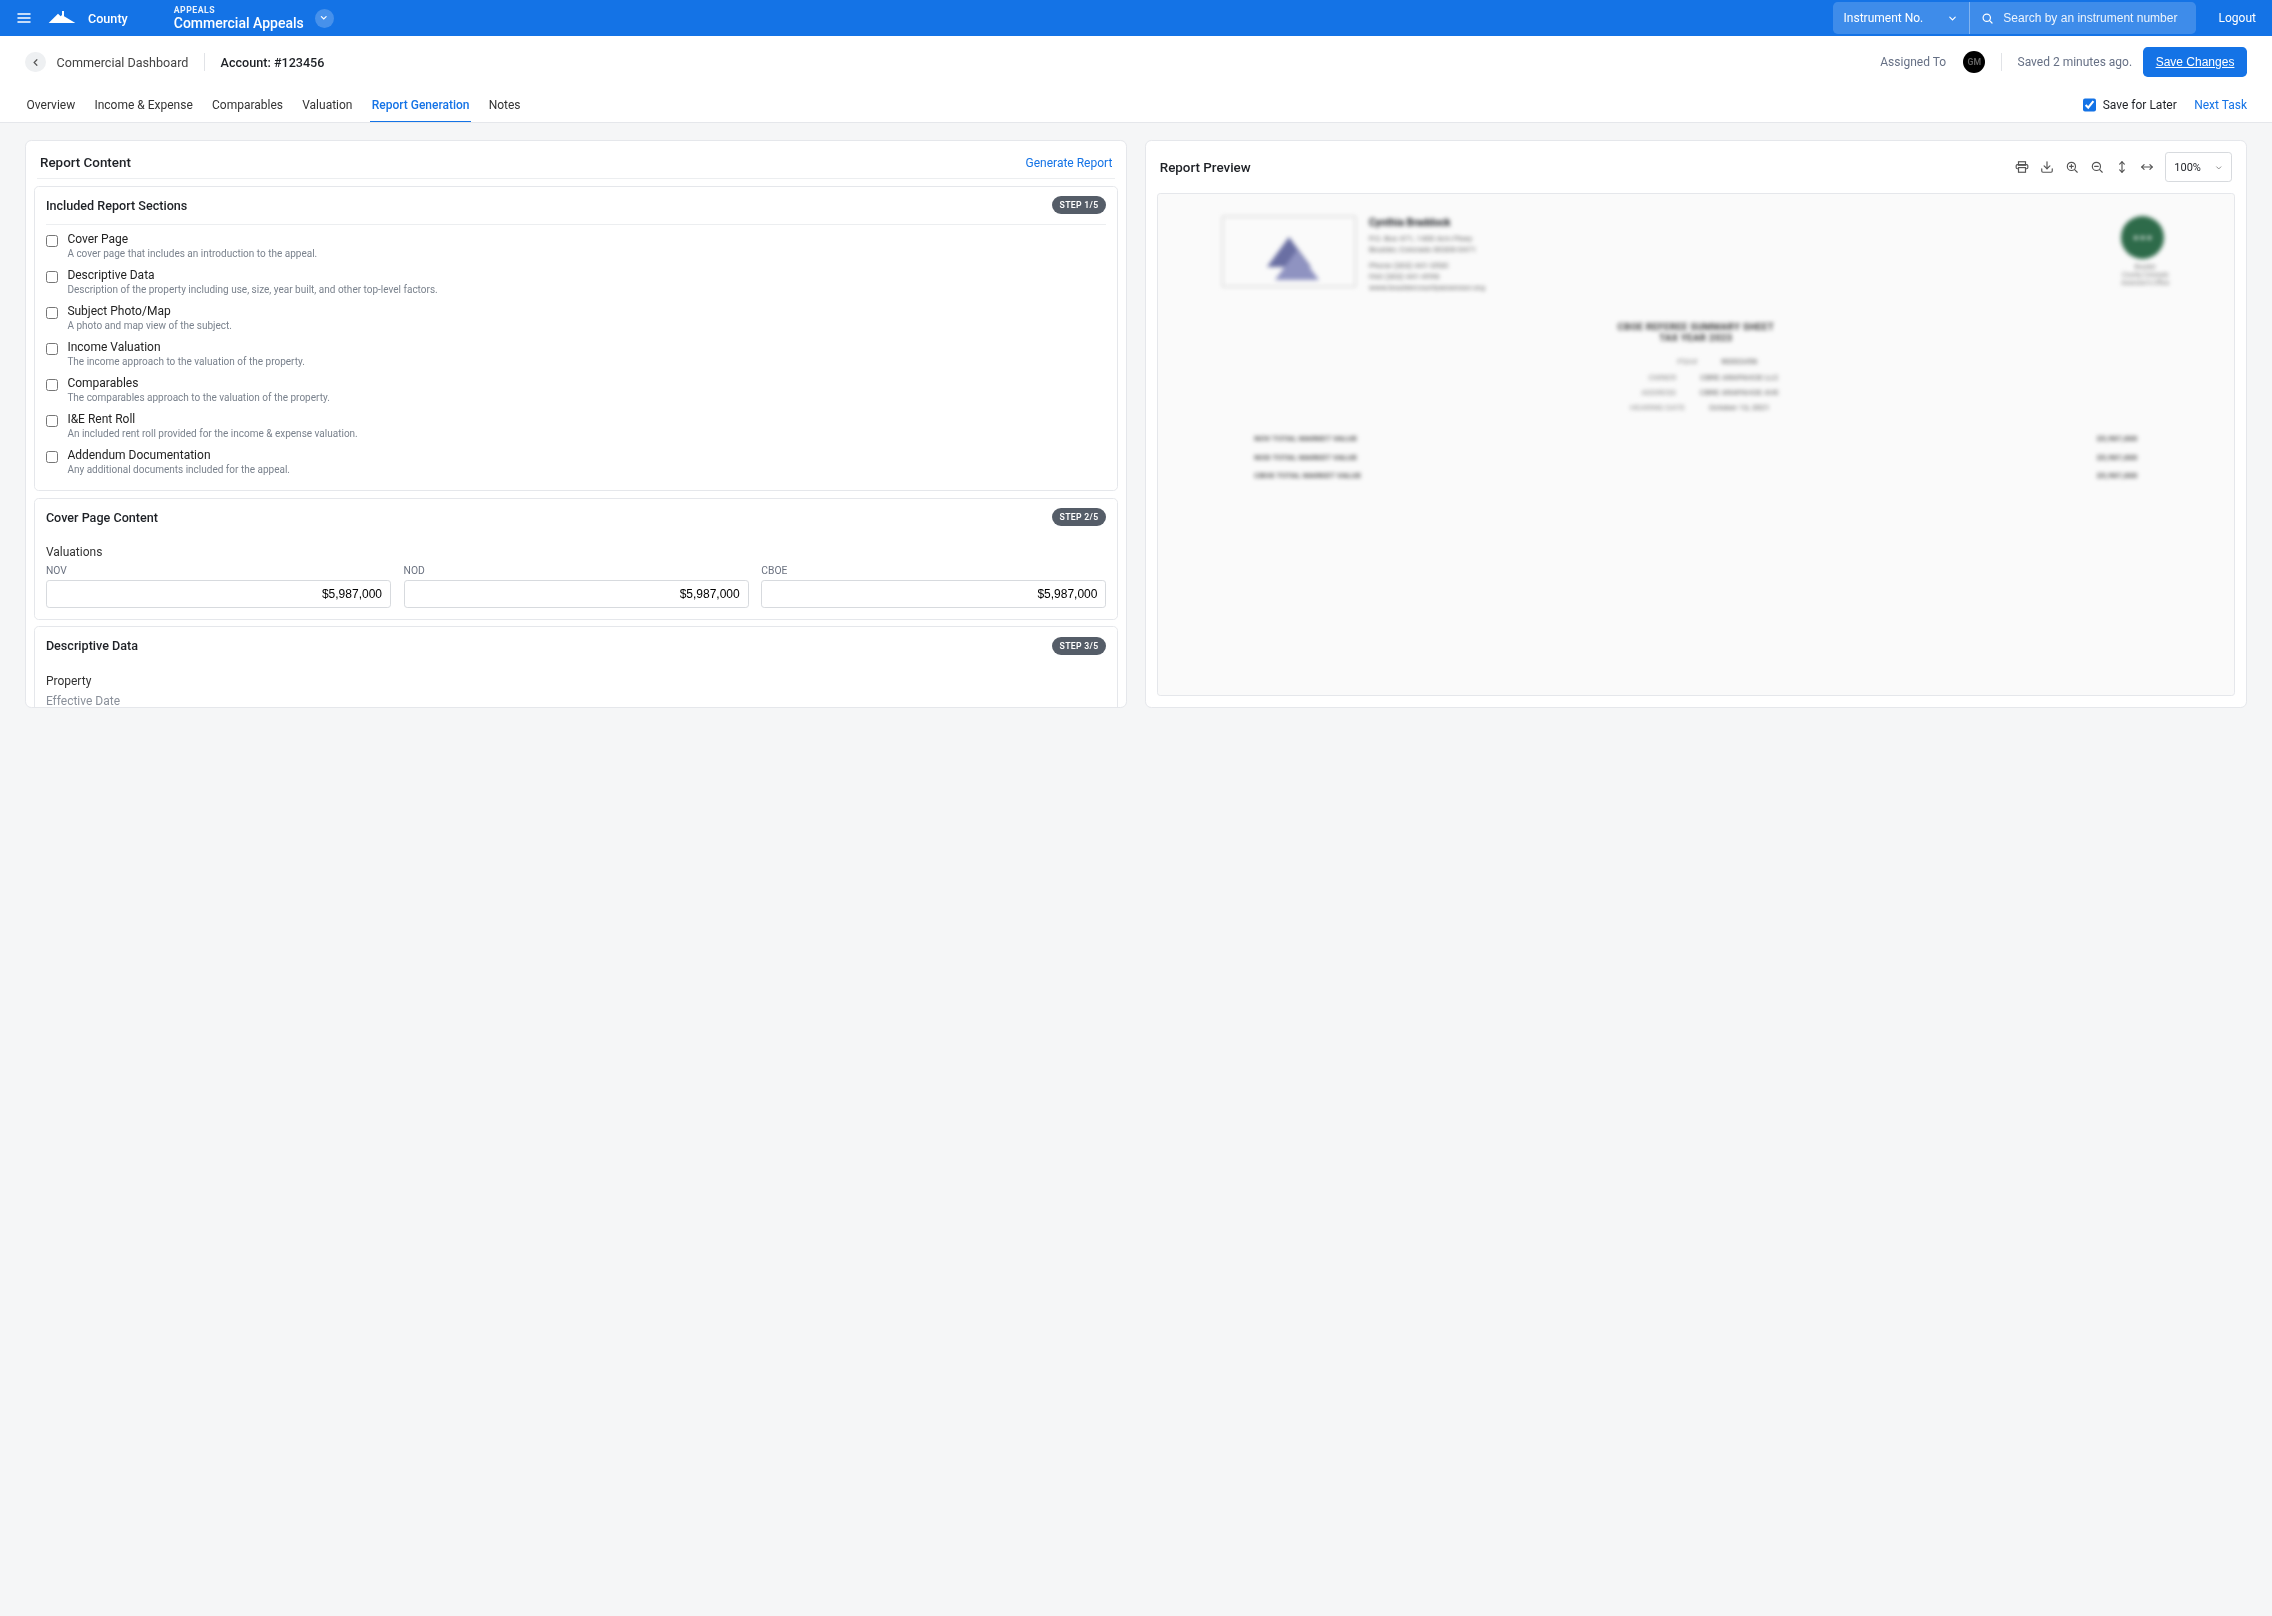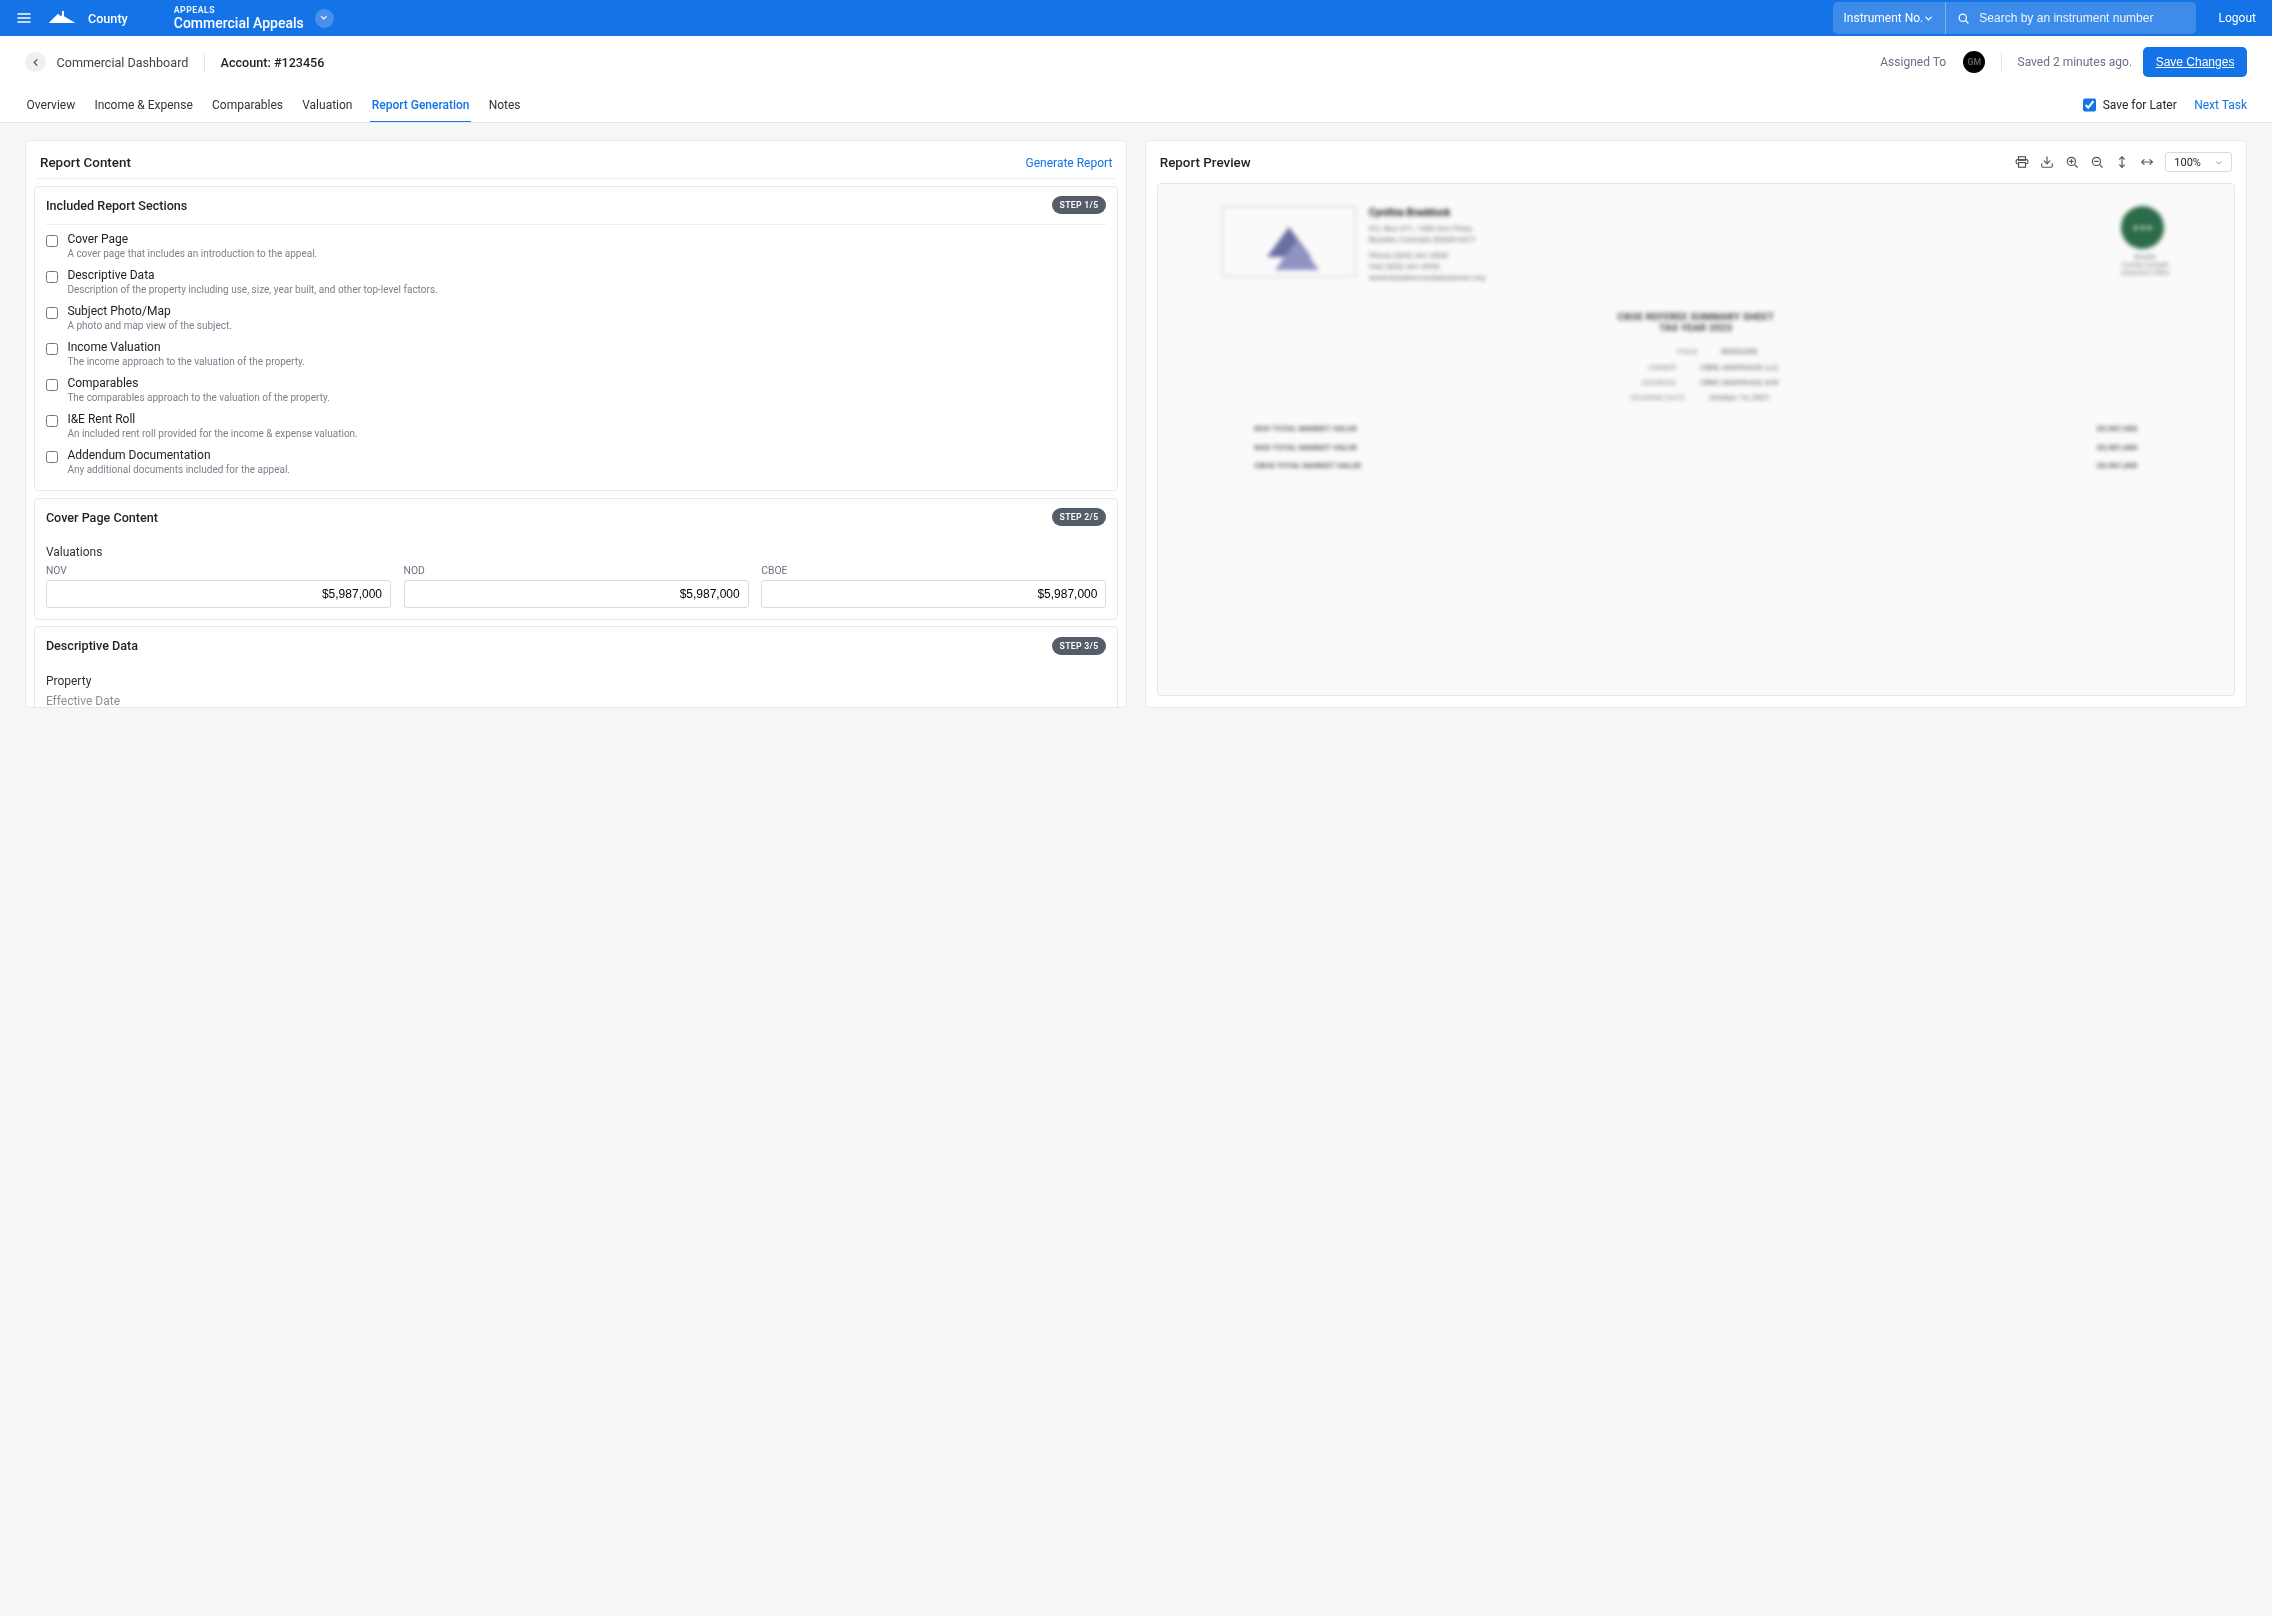--- a/index.html
+++ b/index.html
@@ -33,21 +33,21 @@
   cursor: pointer; flex-shrink: 0;
 }
 .instrument-group {
   display: flex; align-items: center;
   background: rgba(255,255,255,0.18);
   border-radius: 4.7px; height: 32px; overflow: hidden;
   min-width: 363px;
 }
 .instrument-select {
   display: flex; align-items: center; justify-content: space-between;
-  padding: 0 11px; cursor: pointer;
+  padding: 0 11px; gap: 24px; cursor: pointer;
   border-right: 0.8px solid rgba(255,255,255,0.35);
   height: 100%;
 }
 .instrument-select span:first-child { font-size: 12px; }
 .instrument-search { display: flex; align-items: center; gap: 9.5px; padding: 0 11px; flex: 1; height: 100%; }
 .instrument-search input {
   background: transparent; border: none; outline: none; color: #fff;
   font-size: 12px; width: 100%;
 }
 .instrument-search input::placeholder { color: rgba(255,255,255,0.9); }
@@ -130,21 +130,21 @@
 .val-col input {
   border: 0.8px solid #d7dade; border-radius: 3.2px; height: 28px;
   text-align: right; padding: 0 8px; font-size: 12px;
 }
 
 
 .preview-toolbar { display: flex; align-items: center; gap: 11px; padding: 11px 14px; }
 .preview-toolbar .panel-title { margin-right: auto; }
 .tb-icon { width: 14px; height: 14px; color: #555; cursor: pointer; display:inline-flex; }
 .zoom-select {
-  border: 0.8px solid #d7dade; border-radius: 3.2px; height: 20px;
+  border: 0.8px solid #d7dade; border-radius: 3.2px; height: 30px;
   display: inline-flex; align-items: center; gap: 12.6px; padding: 0 8px;
   font-size: 11px; cursor: pointer;
 }
 .preview-canvas {
   flex: 1; margin: 0 11px 11px; border: 0.8px solid #e5e7eb; border-radius: 3.2px;
   background: #fafafa; display: flex; align-items: flex-start; justify-content: center;
   overflow: hidden;
 }
 .fake-doc { width: 88%; margin-top: 22px; filter: blur(2px); }
 .doc-header { display: flex; gap: 12.6px; align-items: flex-start; }

